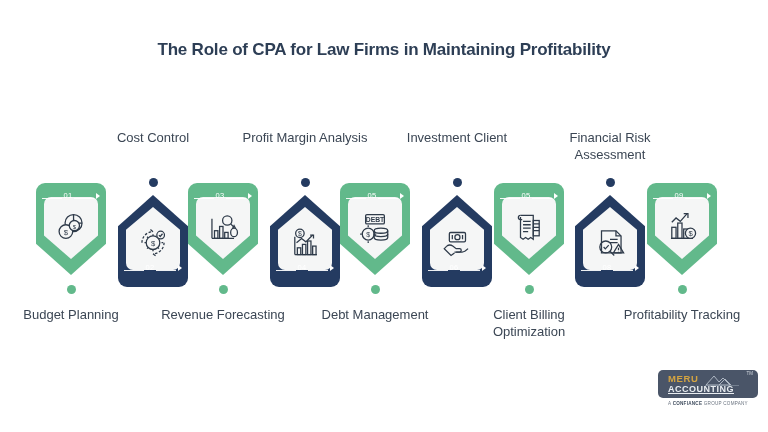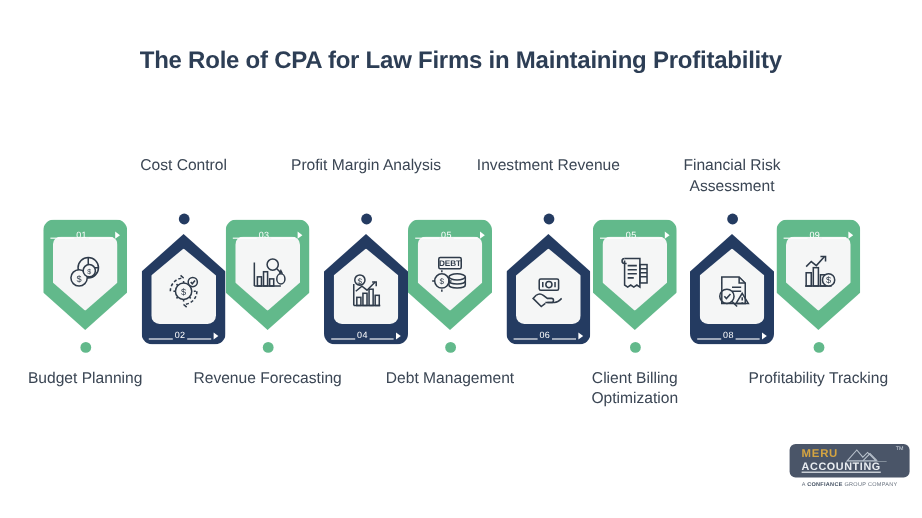--- a/index.html
+++ b/index.html
@@ -15,21 +15,21 @@
     position: relative;
   }
 
   
   .title {
     position: absolute;
     left: 0;
     top: 40px;
     width: 768px;
     text-align: center;
-    font-size: 20px;
+    font-size: 17px;
     font-weight: bold;
     color: #2d3e55;
     letter-spacing: -0.2px;
     white-space: nowrap;
   }
 
   
   .strip {
     position: absolute;
     left: 0;
@@ -118,21 +118,21 @@
   .numband {
     position: absolute;
     left: 6px;
     width: 58px;
     height: 12px;
     display: flex;
     align-items: flex-end;
     gap: 2px;
   }
   .hex-green .numband { top: 4px; }
-  .hex-navy  .numband { bottom: 4px; }
+  .hex-navy  .numband { bottom: 16px; }
   .numband .ln {
     flex: 1 1 auto;
     height: 1.3px;
     background: #ffffff;
     opacity: .92;
   }
   .numband .num {
     font-size: 7.5px;
     color: #ffffff;
     letter-spacing: .3px;
@@ -357,21 +357,21 @@
         <span class="ln"></span>
         <span class="num">05</span>
         <span class="ln"></span>
         <span class="arw"></span>
       </div>
     </div>
     <div class="dot dot-green"></div>
   </div>
 
   <div class="step" style="left:414px">
-    <div class="cap cap-top">Investment Revenue</div>
+    <div class="cap cap-top">Investment Client</div>
     <div class="hex hex-navy">
       <div class="hexshape"></div>
       <div class="hexinner"></div>
       <div class="hexicon">
         <svg viewBox="0 0 40 40" fill="none" stroke="#2f3b4a" stroke-width="1.5">
           <rect x="11" y="8" width="19" height="11" rx="1.5"></rect>
           <circle cx="20.5" cy="13.5" r="3"></circle>
           <path d="M14.5 11v5M26.5 11v5"></path>
           <path d="M8 24c2-1.5 5-1.5 7 0l4 3h4a2 2 0 0 1 0 4h-6"></path>
           <path d="M8 24l-3 3 8 8 4-3"></path>

